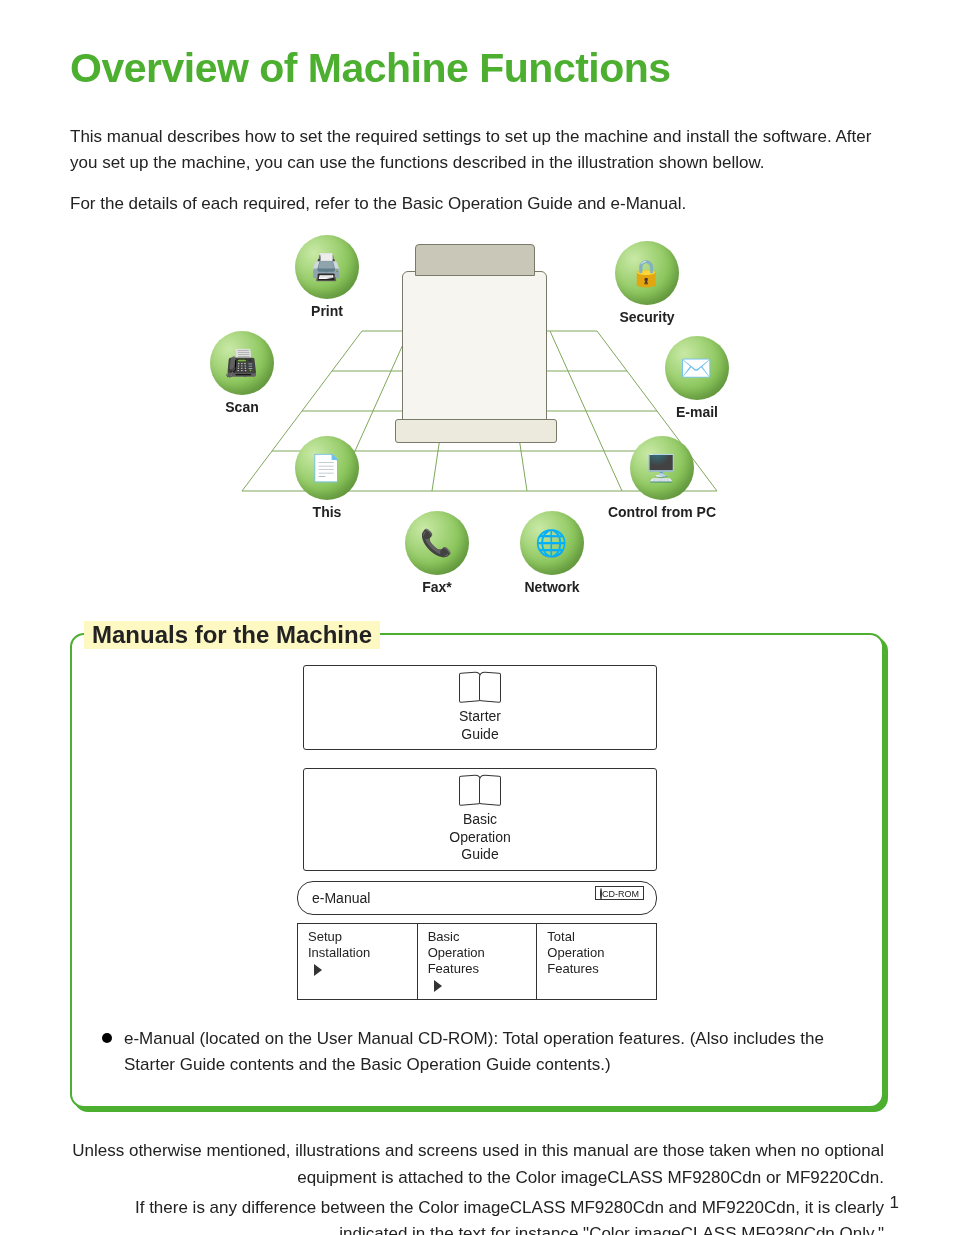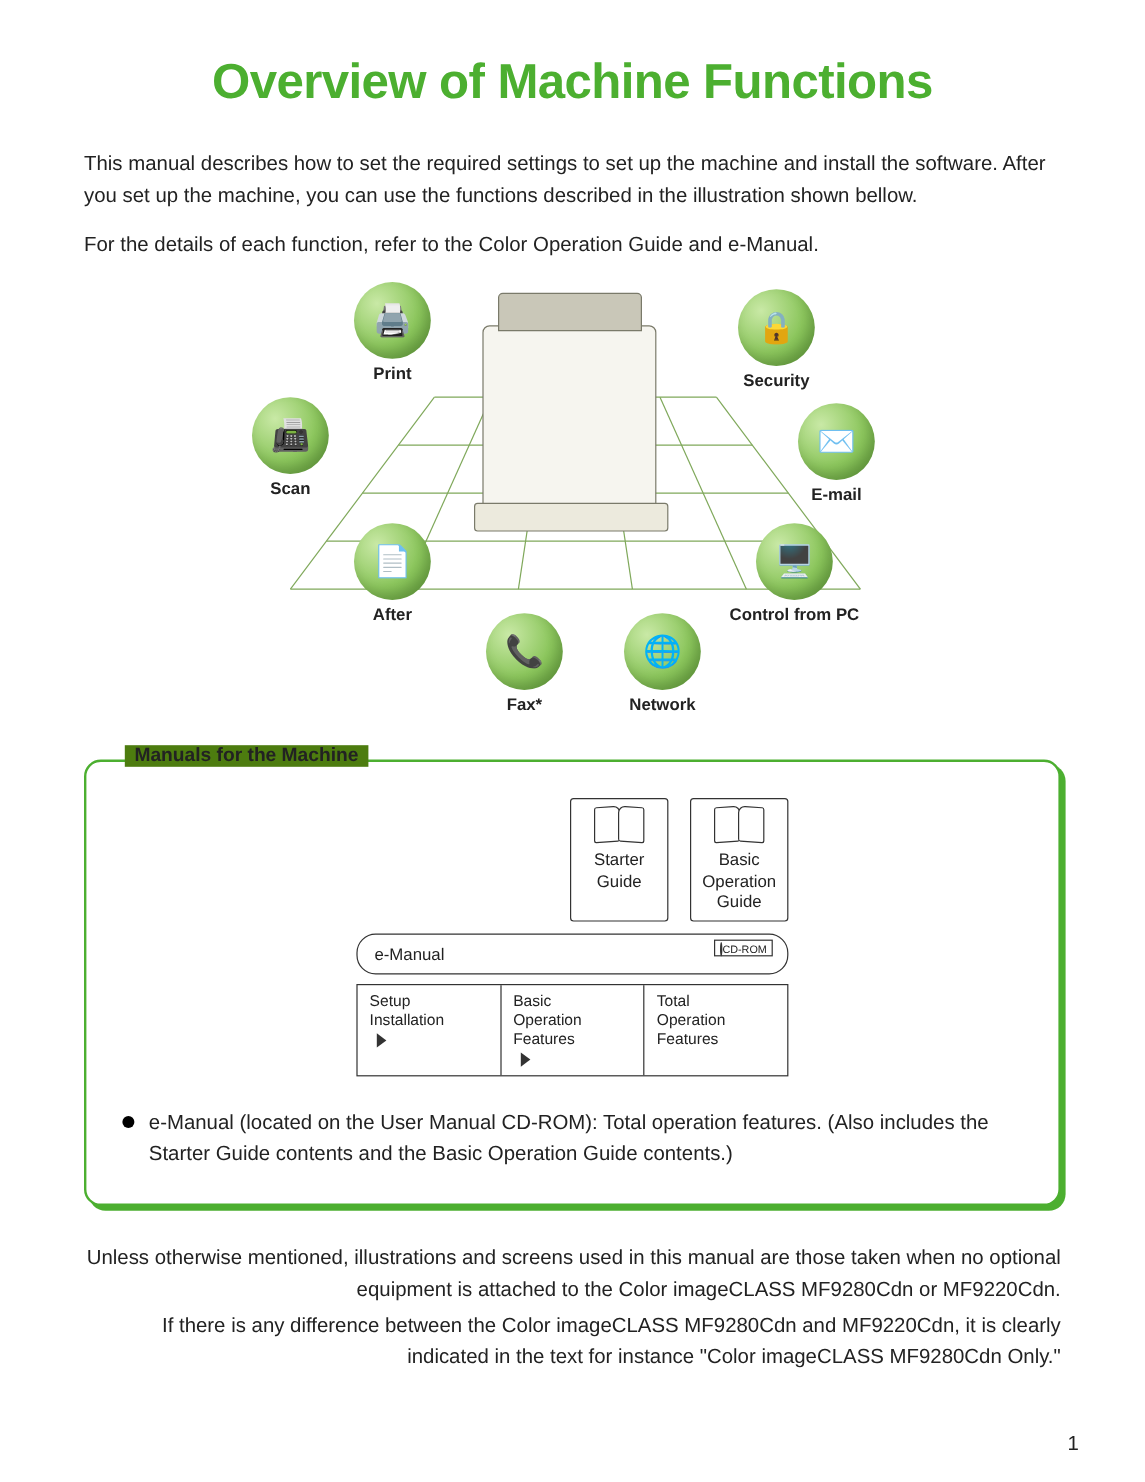--- a/index.html
+++ b/index.html
@@ -6,21 +6,20 @@
   body {
     width: 954px;
     height: 1235px;
     background: #fff;
     font-family: "Segoe UI", "Helvetica Neue", Arial, sans-serif;
     color: #222;
     position: relative;
     padding: 45px 70px 0 70px;
   }
   h1.page-title {
-    text-align: center;
     color: #4CAF30;
     font-size: 41px;
     font-weight: 700;
     letter-spacing: -0.5px;
     margin-bottom: 32px;
   }
   .intro-text {
     font-size: 17px;
     line-height: 1.55;
     margin-bottom: 14px;
@@ -92,33 +91,33 @@
     border: 2px solid #4CAF30;
     border-radius: 14px;
     padding: 30px 24px 24px 24px;
     margin-top: 22px;
     box-shadow: 4px 4px 0 0 #4CAF30;
     background:#fff;
   }
   .manuals-legend {
     position: absolute;
     top: -14px;
-    left: 32px;
-    background: #4d7c0f;
+    left: 12px;
+    background: #fef9c3;
     padding: 0 8px;
-    font-size: 16px;
+    font-size: 24px;
     font-weight: 700;
     color: #222;
   }
   .manuals-diagram {
     width: 360px;
     margin: 0 auto 26px;
     font-size: 14px;
   }
-  .manuals-top-row{ display:flex; gap:18px; justify-content:flex-end; margin-left:6px; }
+  .manuals-top-row{ display:flex; gap:18px; justify-content:center; margin-left:6px;flex-direction:column; }
   .guide-block{
     border:1px solid #333; border-radius:3px;
     padding:6px 8px 6px 8px; text-align:center; min-width:82px;
     line-height:1.25;
   }
   .guide-block .book{
     width:42px; height:30px; margin:0 auto 6px; position:relative;
   }
   .guide-block .book::before, .guide-block .book::after{
     content:""; position:absolute; top:0; width:20px; height:28px;
@@ -171,21 +170,21 @@
     position:absolute; bottom:22px; right:55px;
     font-size:17px;
   }
 </style>
 </head>
 <body>
 
 <h1 class="page-title">Overview of Machine Functions</h1>
 
 <p class="intro-text">This manual describes how to set the required settings to set up the machine and install the software. After you set up the machine, you can use the functions described in the illustration shown bellow.</p>
-<p class="intro-text">For the details of each function, refer to the Color Operation Guide and e-Manual.</p>
+<p class="intro-text">For the details of each required, refer to the Basic Operation Guide and e-Manual.</p>
 
 <div class="functions-diagram">
   <svg class="grid-floor" viewBox="0 0 555 280">
     <g stroke="#7fa85a" stroke-width="1" fill="none">
       <line x1="40" y1="210" x2="515" y2="210"></line>
       <line x1="70" y1="170" x2="485" y2="170"></line>
       <line x1="100" y1="130" x2="455" y2="130"></line>
       <line x1="130" y1="90" x2="425" y2="90"></line>
       <line x1="160" y1="50" x2="395" y2="50"></line>
       <line x1="40" y1="210" x2="160" y2="50"></line>
@@ -210,21 +209,21 @@
   <div class="fn-node fn-scan">
     <div class="bubble">📠</div>
     <div class="fn-label">Scan</div>
   </div>
   <div class="fn-node fn-email">
     <div class="bubble">✉️</div>
     <div class="fn-label">E-mail</div>
   </div>
   <div class="fn-node fn-copy">
     <div class="bubble">📄</div>
-    <div class="fn-label">After</div>
+    <div class="fn-label">This</div>
   </div>
   <div class="fn-node fn-control">
     <div class="bubble">🖥️</div>
     <div class="fn-label">Control from PC</div>
   </div>
   <div class="fn-node fn-fax">
     <div class="bubble">📞</div>
     <div class="fn-label">Fax*</div>
   </div>
   <div class="fn-node fn-network">

